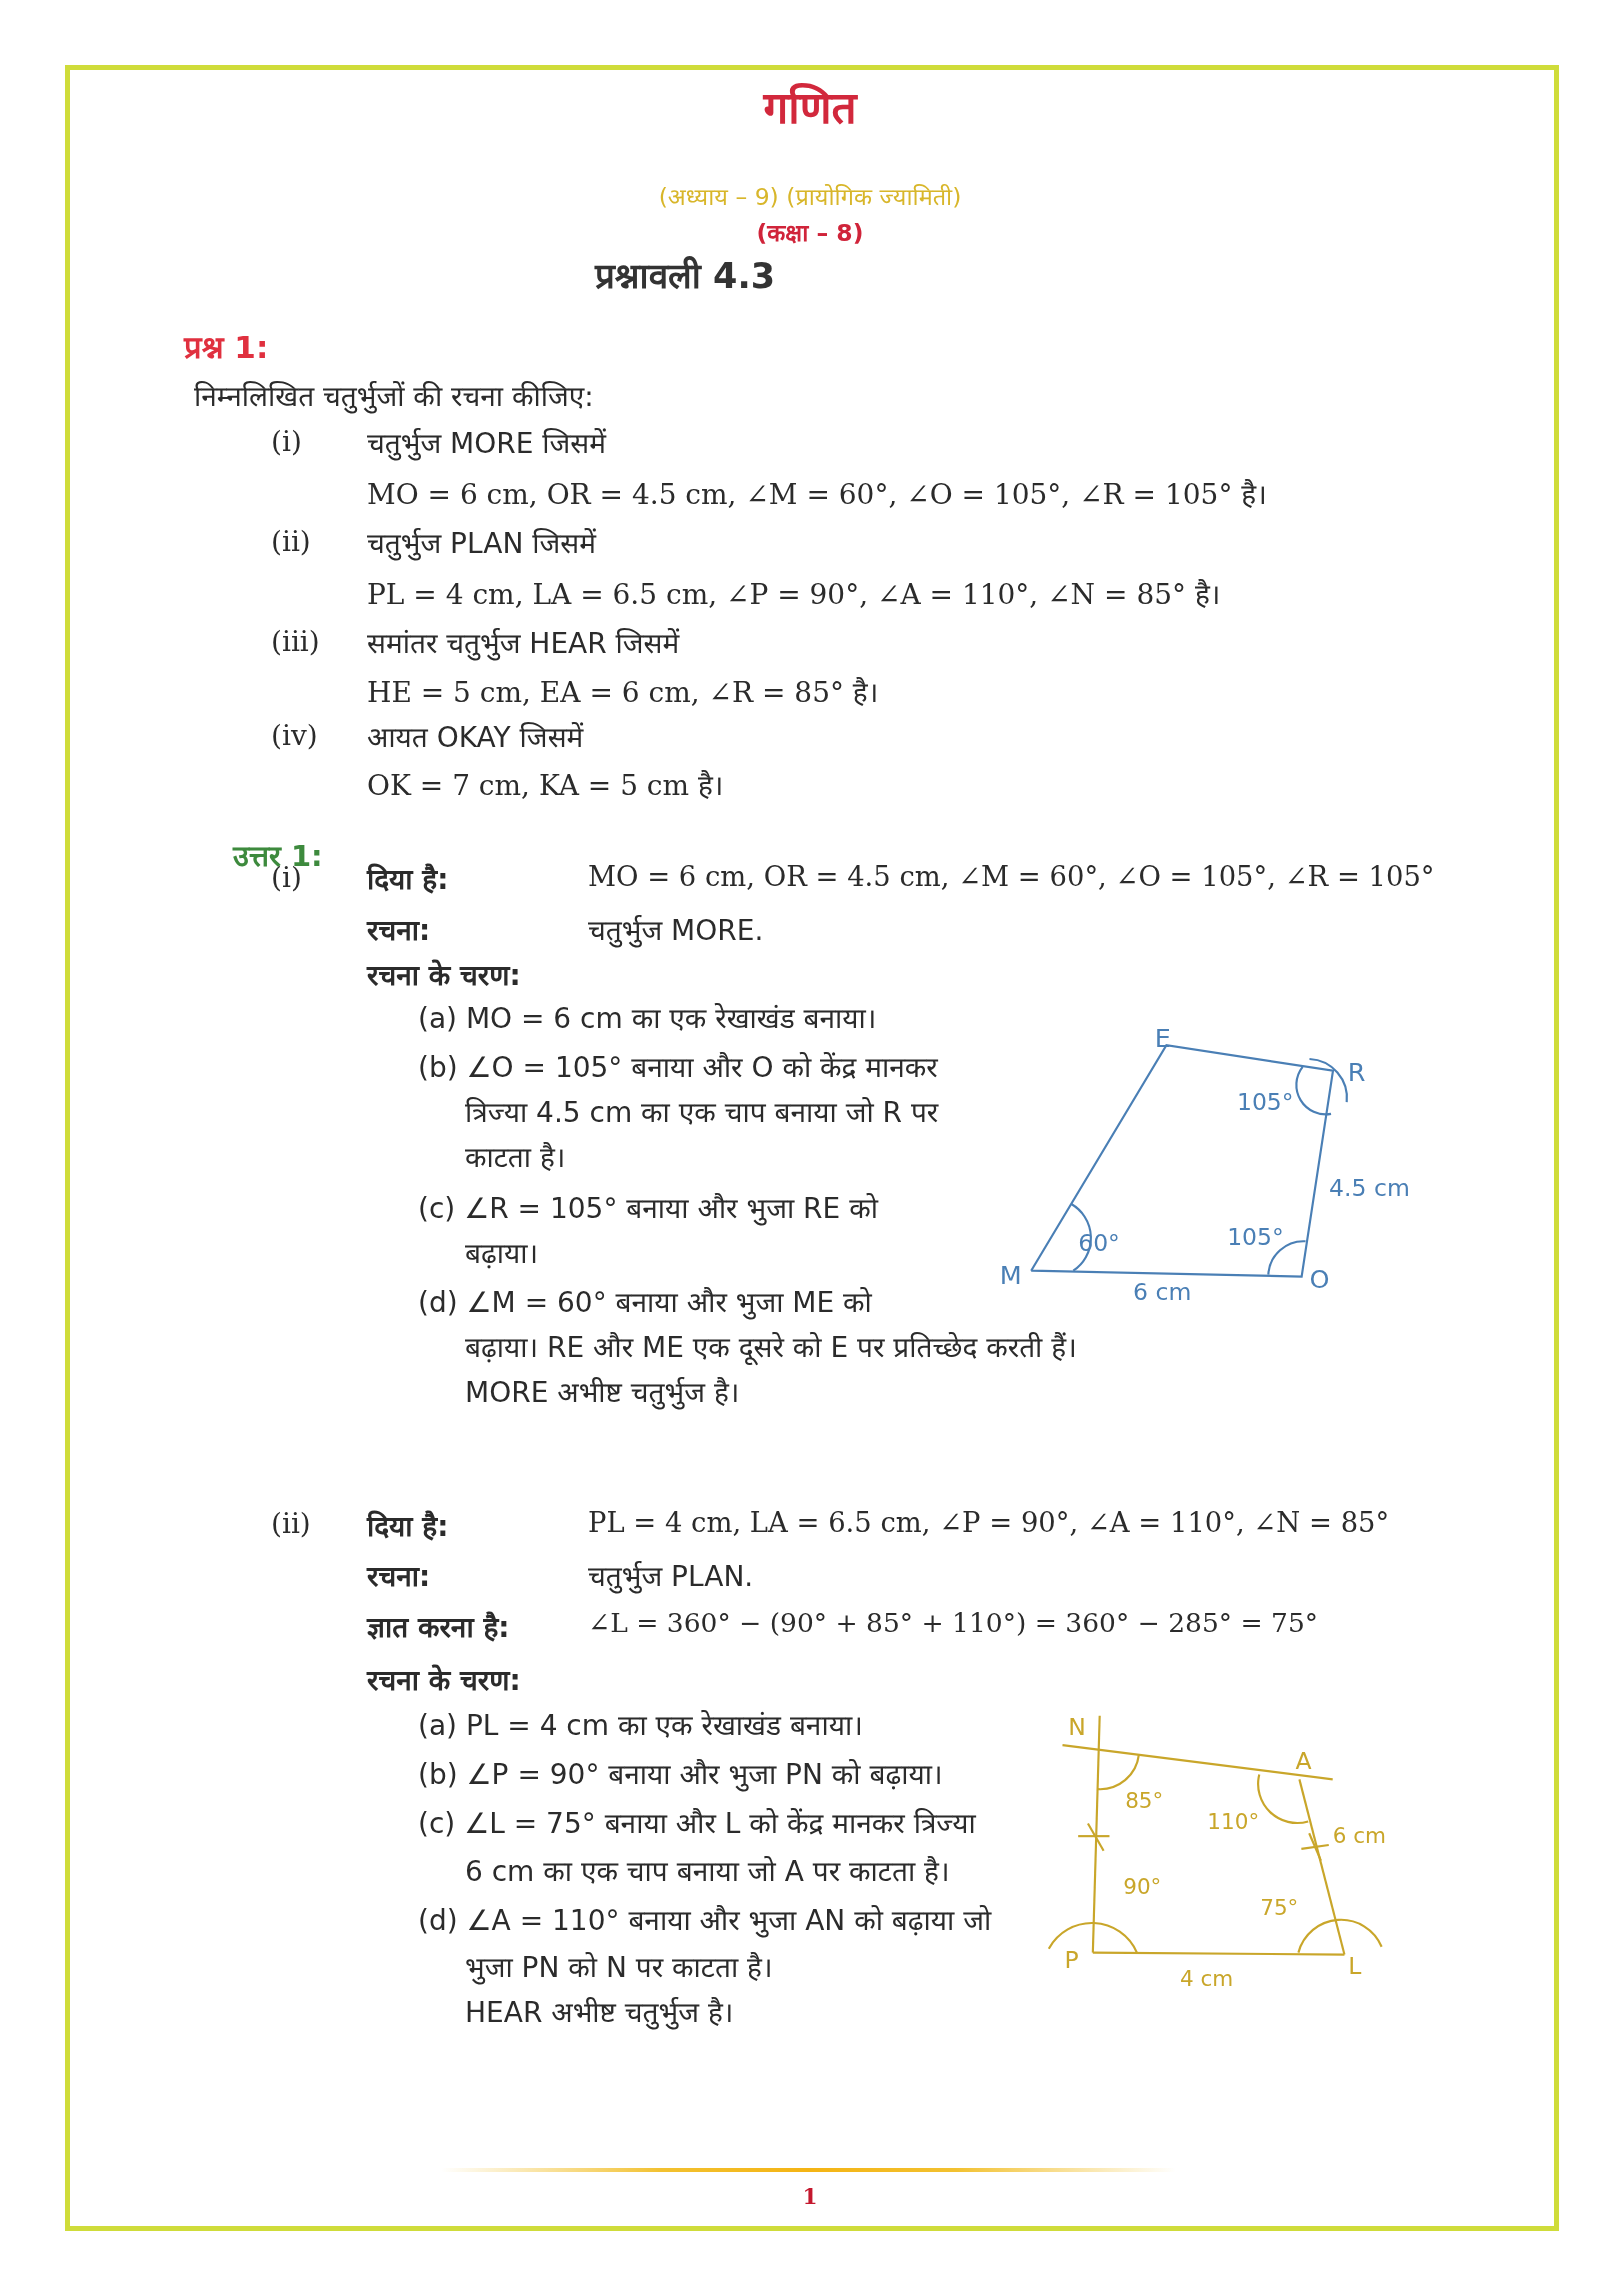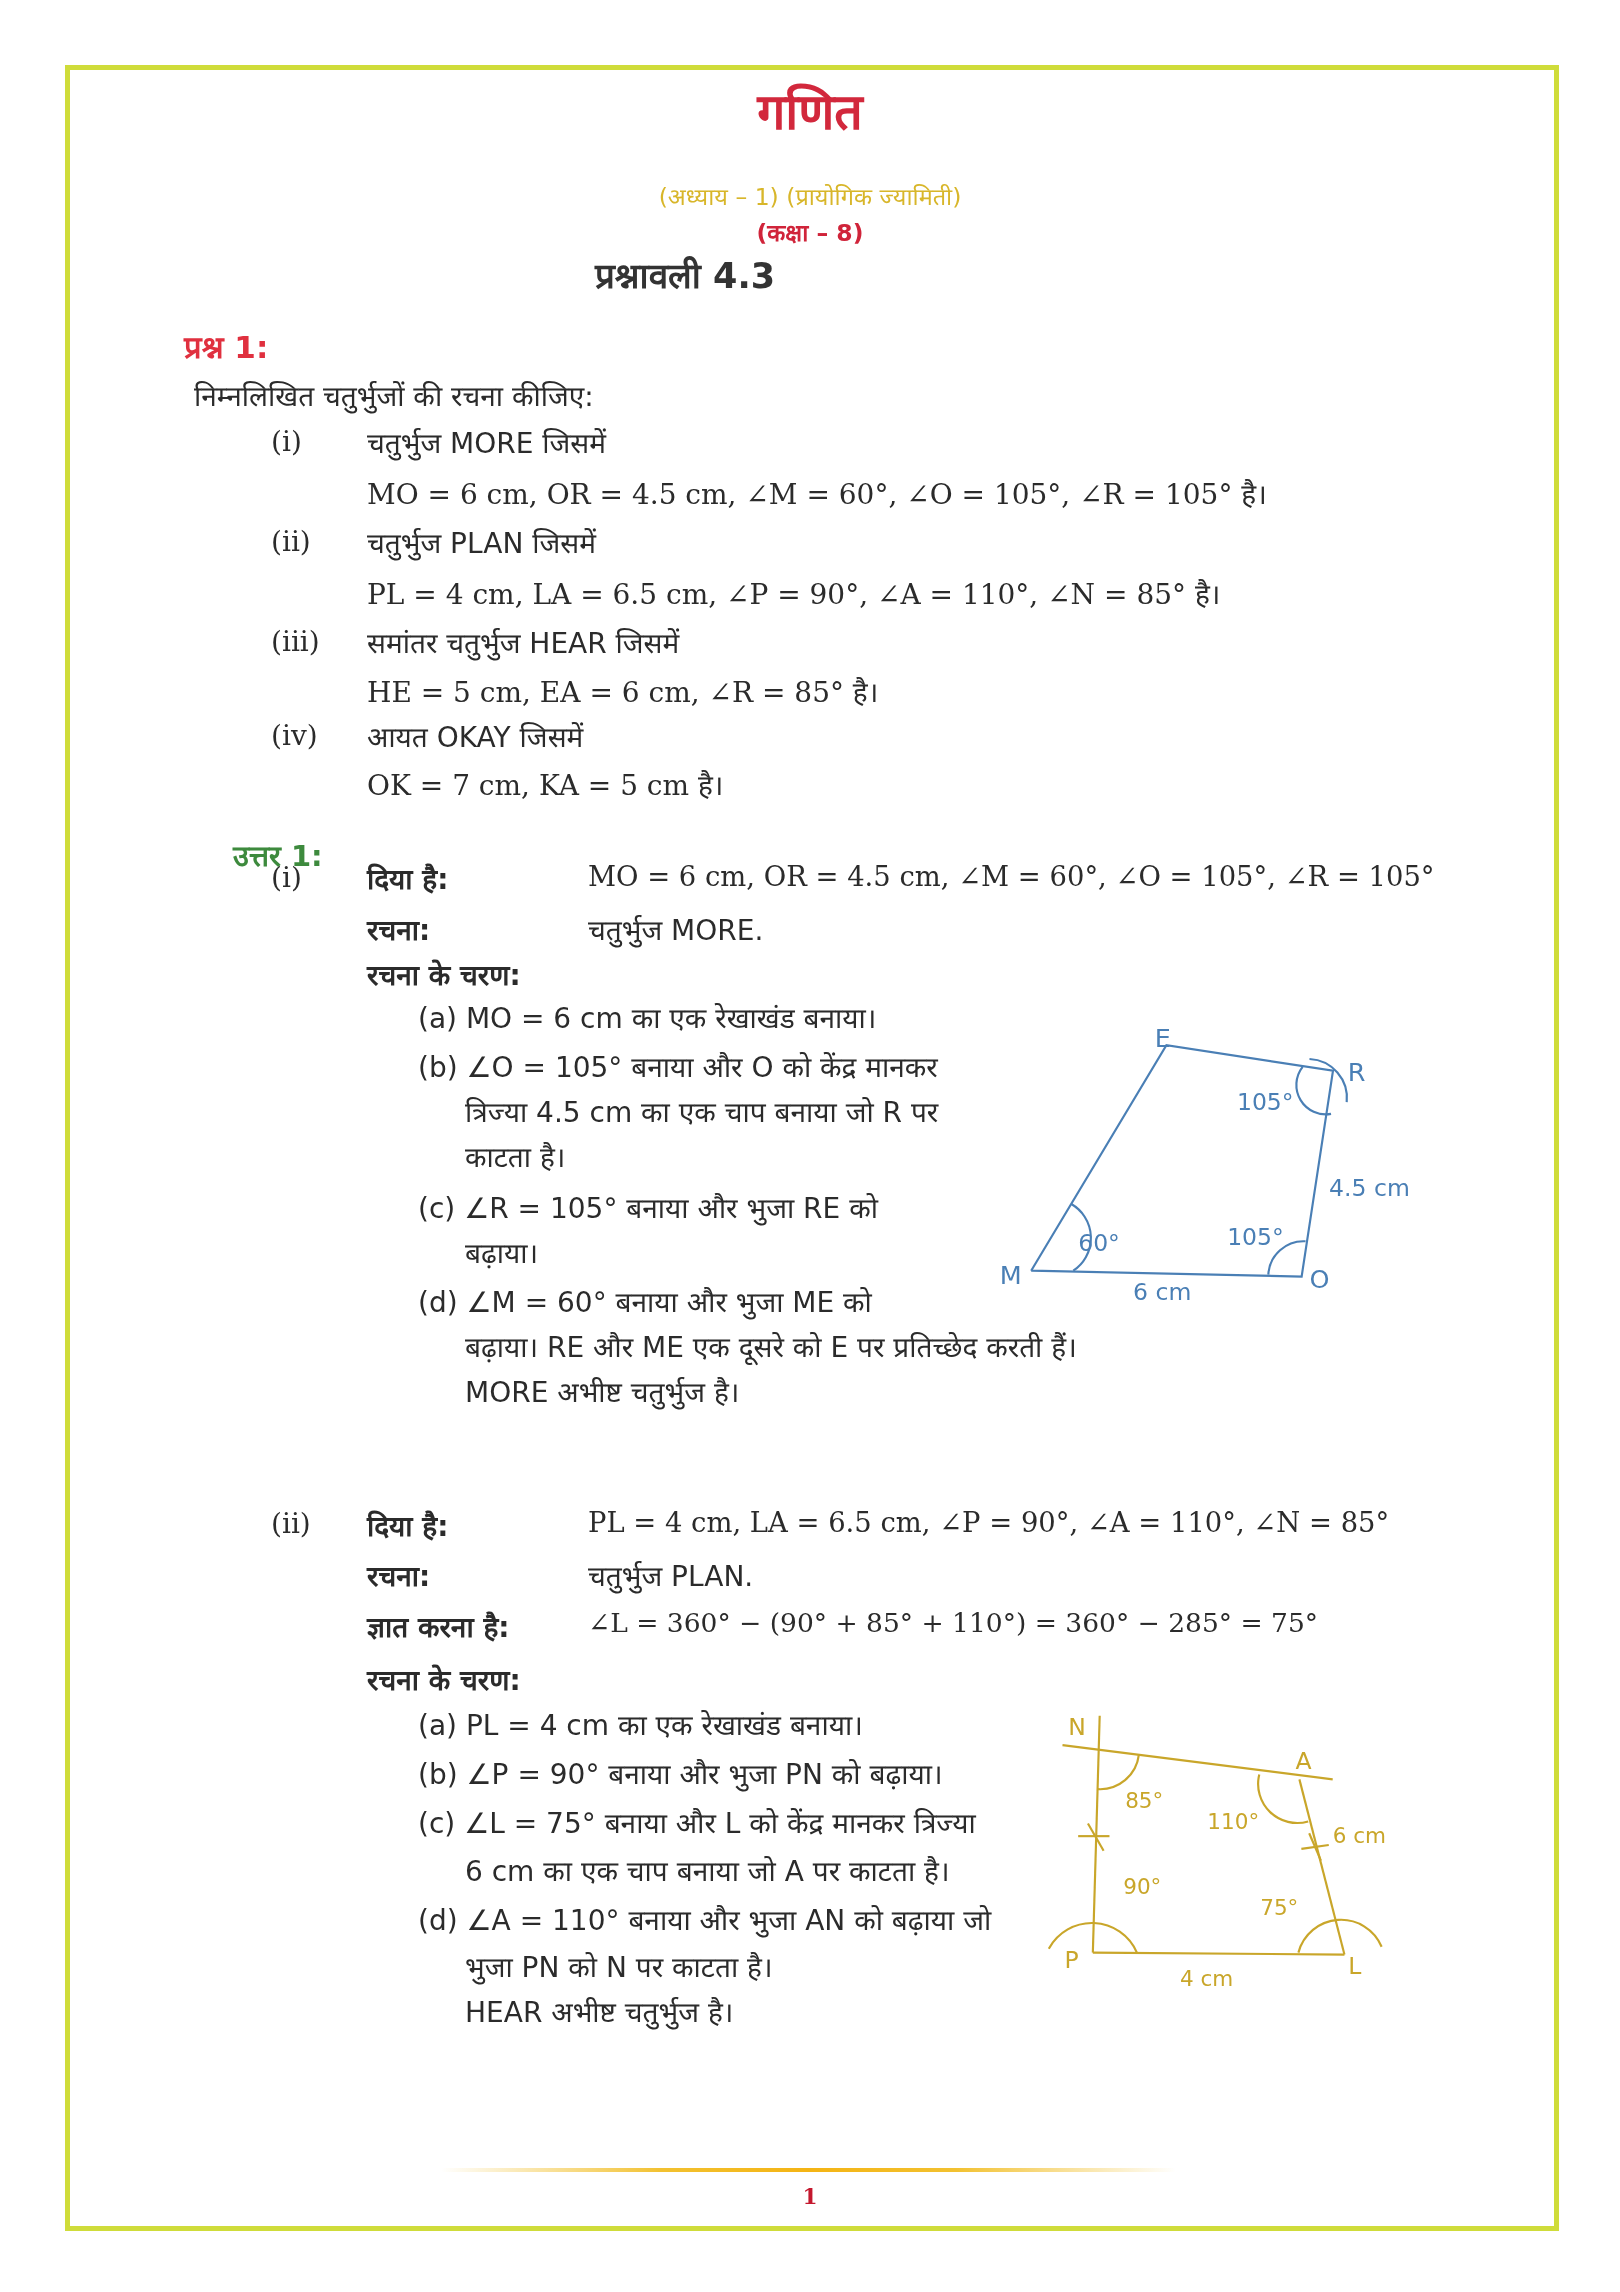--- a/index.html
+++ b/index.html
@@ -8,21 +8,21 @@
     font-family: "DejaVu Serif", "Liberation Serif", serif;
     color: #2a2a2a;
   }
   .page-frame {
     position: absolute; left: 65px; top: 65px; width: 1484px; height: 2156px;
     border: 5.9px solid #cfdc3a; box-sizing: content-box;
   }
   .abs { position: absolute; white-space: nowrap; }
   .title {
     left: 0; width: 1620px; top: 76px; text-align: center;
-    font-family: "DejaVu Sans", sans-serif; font-weight: bold; font-size: 50px; color: #d2283c;
+    font-family: "DejaVu Sans", sans-serif; font-weight: bold; font-size: 44px; color: #d2283c;
   }
   .subtitle {
     left: 0; width: 1620px; top: 180px; text-align: center;
     font-family: "DejaVu Sans", sans-serif; font-size: 23.5px; color: #d8b62a;
   }
   .class-line {
     left: 0; width: 1620px; top: 216px; text-align: center;
     font-family: "DejaVu Sans", sans-serif; font-weight: bold; font-size: 23.5px; color: #d0243a;
   }
   .exercise {
@@ -42,21 +42,21 @@
   }
   .page-num { left: 0; width: 1620px; top: 2184px; text-align: center; font-family: "DejaVu Serif", serif; font-weight: bold; font-size: 21.6px; color: #c4182e; }
   svg text { font-family: "DejaVu Sans", sans-serif; }
 </style>
 </head>
 <body>
 
 <div class="page-frame"></div>
 
 <div class="abs title">गणित</div>
-<div class="abs subtitle">(अध्याय – 1) (प्रायोगिक ज्यामिती)</div>
+<div class="abs subtitle">(अध्याय – 9) (प्रायोगिक ज्यामिती)</div>
 <div class="abs class-line">(कक्षा – 8)</div>
 <div class="abs exercise">प्रश्नावली 4.3</div>
 
 <div class="abs q-heading">प्रश्न 1:</div>
 <div class="abs txt" style="left:194px; top:376px;">निम्नलिखित चतुर्भुजों की रचना कीजिए:</div>
 
 <div class="abs roman" style="left:271px; top:425px;">(i)</div>
 <div class="abs txt" style="left:367px; top:423px;">चतुर्भुज MORE जिसमें</div>
 <div class="abs txt math" style="left:367px; top:474px;">MO = 6 cm, OR = 4.5 cm, ∠M = 60°, ∠O = 105°, ∠R = 105° है।</div>
 

